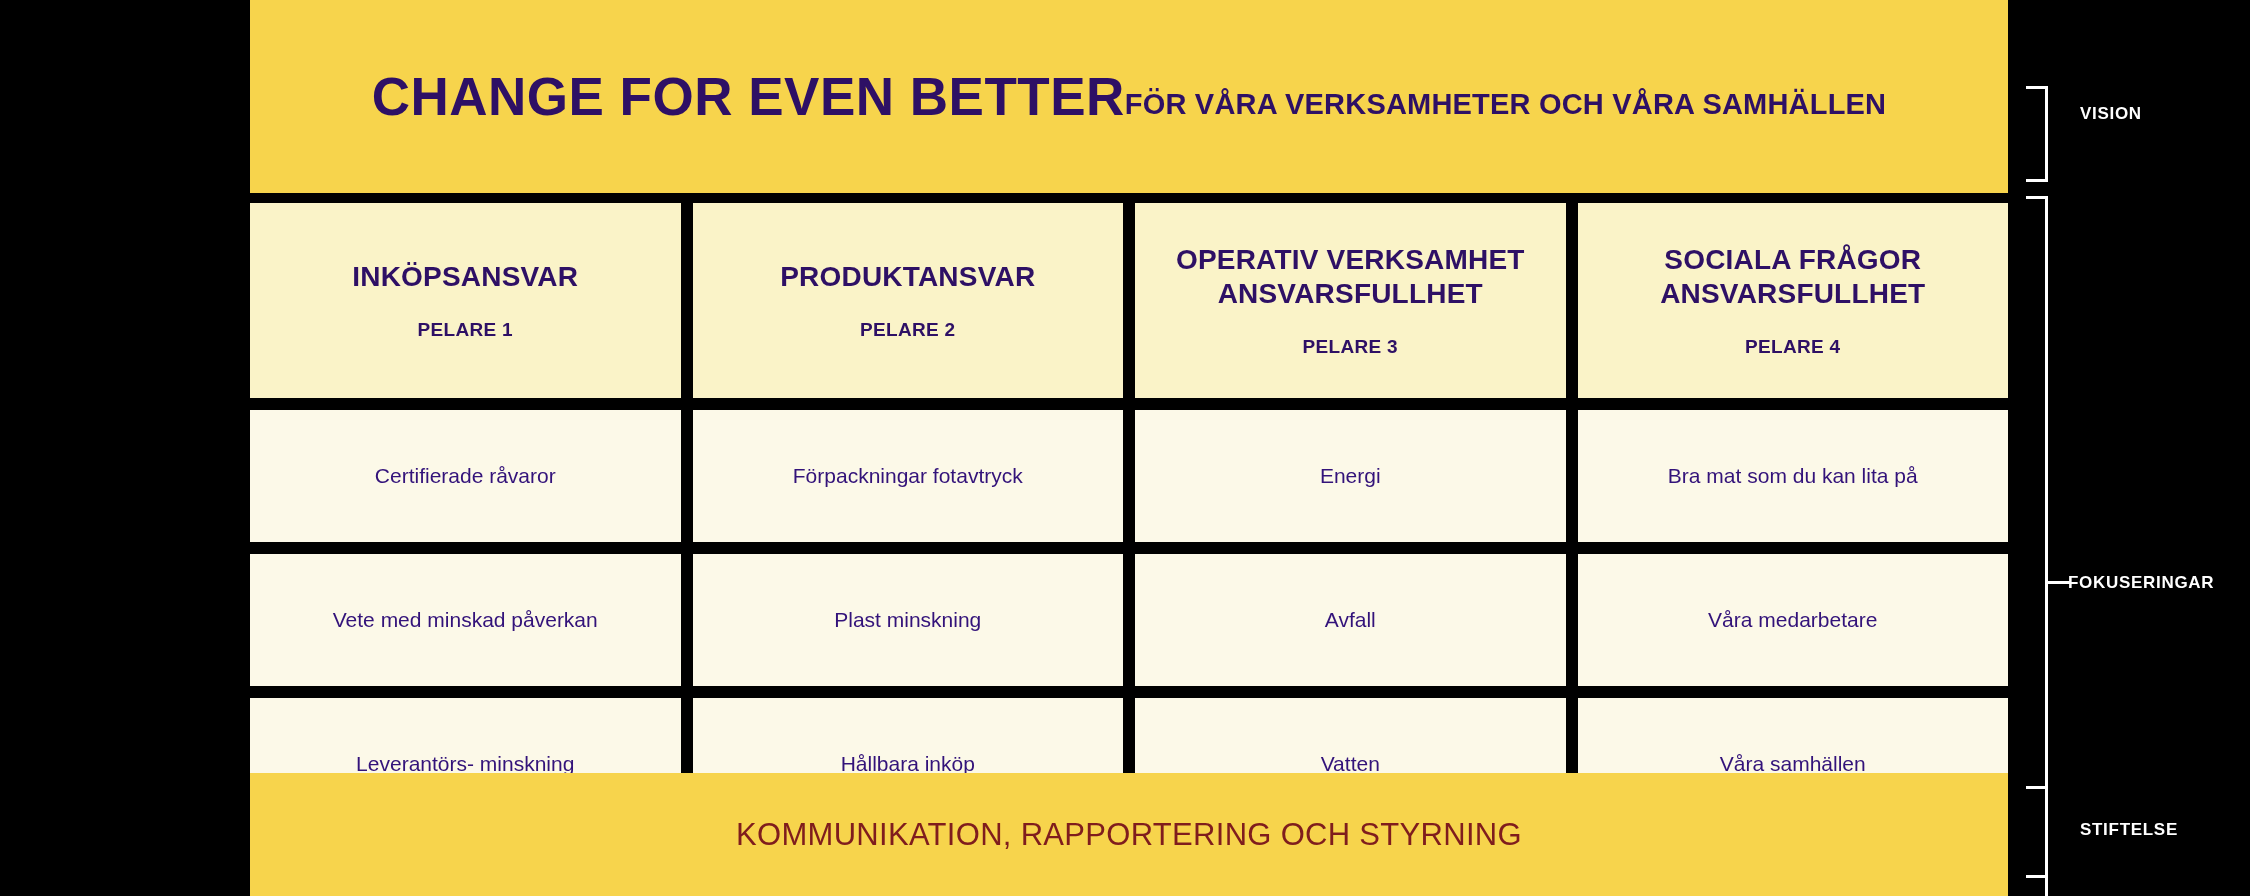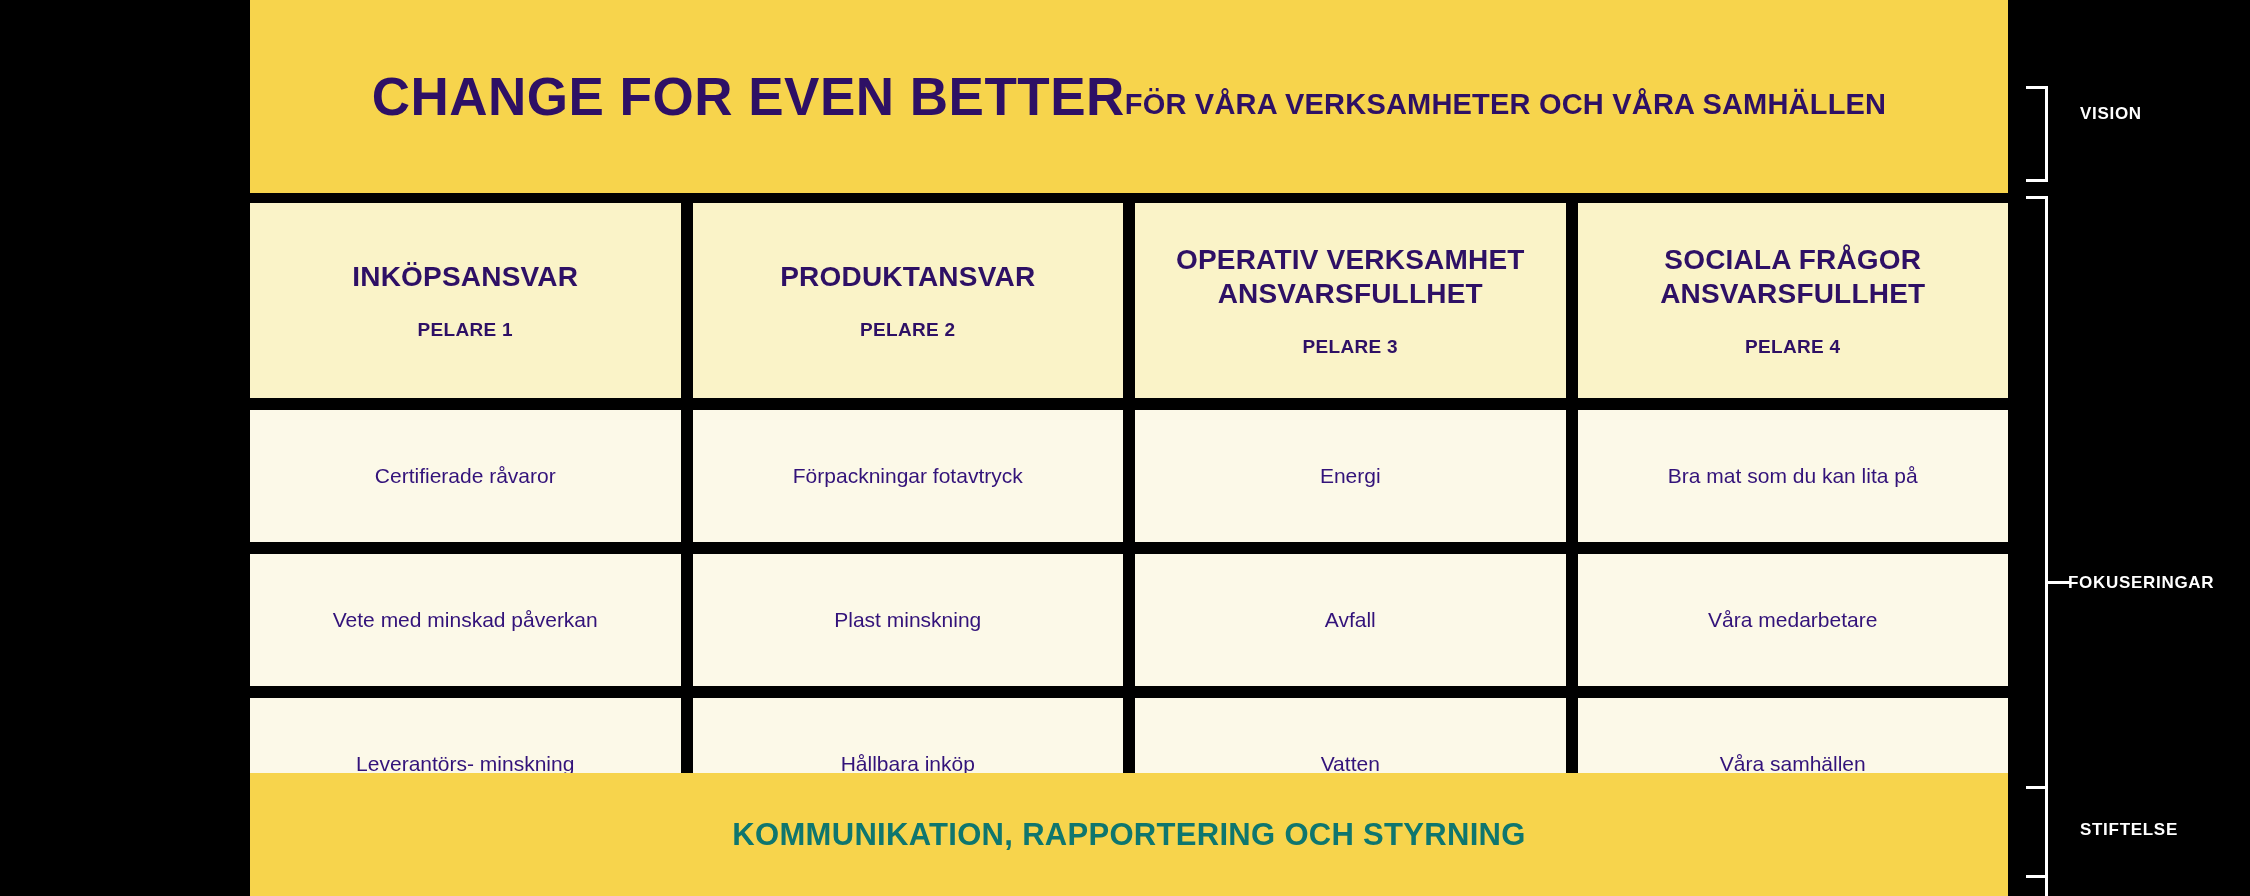--- a/index.html
+++ b/index.html
@@ -97,23 +97,23 @@
     position:absolute;
     left:0; top:773px;
     width:1758px; height:123px;
     background:#F7D44C;
     display:flex;
     align-items:flex-start;
     justify-content:center;
     padding-top:44px;
   }
   .foundation-text {
-    color:#0f766e;
+    color:#7f1d1d;
     font-size:31px;
-    font-weight:bold;
+    font-weight:normal;
     letter-spacing:0.3px;
     white-space:nowrap;
   }
 
   
   .annotations {
     position:absolute;
     left:2008px; top:0;
     width:220px; height:896px;
   }

